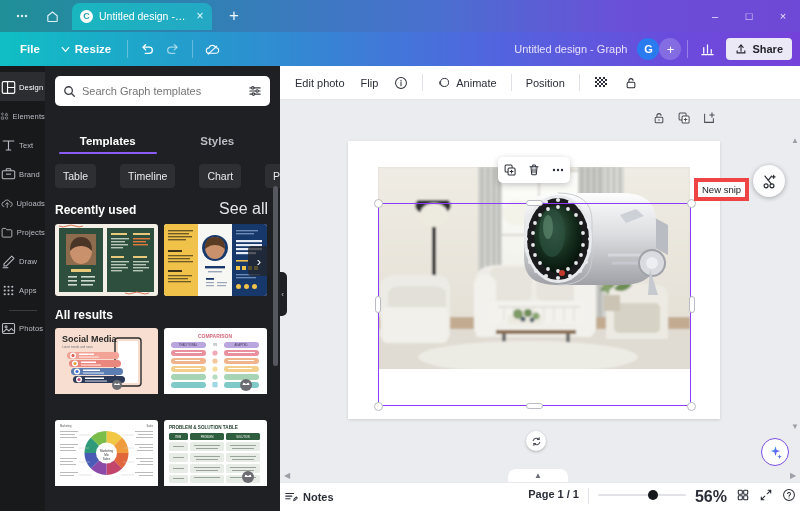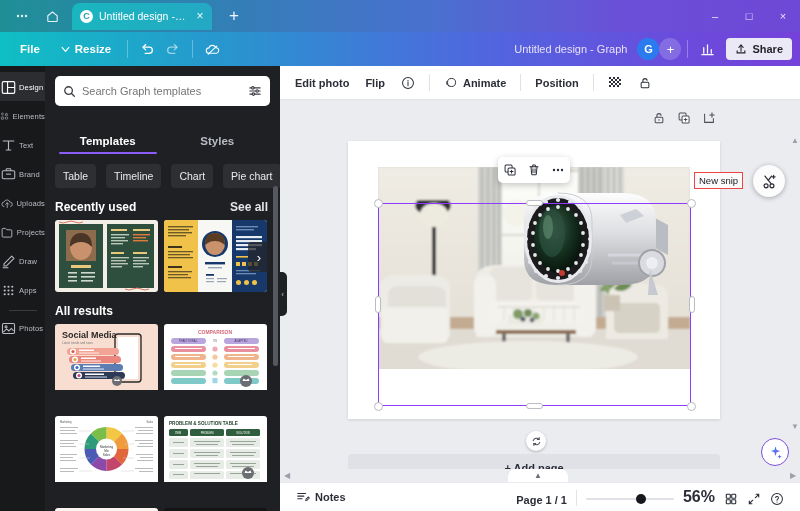--- a/index.html
+++ b/index.html
@@ -119,32 +119,32 @@
   .tabs-row { display: flex; margin: 10px 0 0; padding: 0 8px; }
   .ptab {
     flex: 1; text-align: center; padding: 7px 0 7px; font-size: 11.5px;
     color: #b9bcc4; font-weight: bold; position: relative;
   }
   .ptab.active { color: #fff; }
   .ptab.active::after {
     content: ""; position: absolute; left: 6px; right: 6px; bottom: 0; height: 2px;
     background: #8b5cf6; border-radius: 2px;
   }
-  .chips { display: flex; gap: 10px; padding: 10px 0 0 10px; align-items: flex-start; overflow: hidden; }
+  .chips { display: flex; gap: 24px; padding: 10px 0 0 10px; align-items: flex-start; overflow: hidden; }
   .chip {
     background: #2d2f33; color: #e8eaee; font-size: 10.5px; border-radius: 4px;
     padding: 6px 8px; white-space: nowrap;
   }
   .chip-next { color: #cfd2d8; font-size: 13px; padding: 0 2px; }
   .sect-head {
     display: flex; justify-content: space-between; align-items: baseline;
     padding: 12px 12px 6px 10px;
   }
   .sect-title { color: #fff; font-size: 12px; font-weight: bold; }
-  .sect-link { color: #e3e5e9; font-size: 12px; font-weight: bold; }
+  .sect-link { color: #e3e5e9; font-size: 16px; font-weight: normal; }
   .recent-row { display: flex; gap: 6px; padding: 0 0 0 10px; position: relative; }
   .thumb { border-radius: 3px; overflow: hidden; position: relative; }
   .recent-thumb { width: 103px; height: 72px; }
   .carousel-arrow {
     position: absolute; right: 10px; top: 22px; width: 22px; height: 30px;
     background: rgba(35,36,40,.75); border-radius: 4px; color: #fff;
     display: flex; align-items: center; justify-content: center; font-size: 13px;
   }
   .grid { display: flex; flex-wrap: wrap; gap: 6px; padding: 0 10px; }
   .grid-thumb { width: 103px; height: 86px; }
@@ -160,21 +160,20 @@
 
   
   .editor {
     position: absolute; left: 280px; top: 66px; width: 520px; height: 445px;
     background: #ebecf0;
   }
   .ctx-toolbar {
     position: absolute; left: 0; top: 0; width: 520px; height: 34px;
     background: #fff; display: flex; align-items: center; padding-left: 8px; gap: 2px;
     border-bottom: 1px solid #e4e5e9;
-    font-weight: bold;
   }
   .ctx-item {
     font-size: 11px; color: #2b2e38; padding: 5px 7px; border-radius: 4px;
     display: flex; align-items: center; gap: 5px; white-space: nowrap;
   }
   .ctx-sep { width: 1px; height: 17px; background: #dfe1e6; margin: 0 5px; }
   .canvas-area { position: absolute; left: 0; top: 34px; width: 520px; height: 376px; }
   .page-actions {
     position: absolute; right: 84px; top: 11px; display: flex; gap: 11px; color: #4a4d56;
   }
@@ -220,27 +219,27 @@
   }
   .hscroll-arrow { color: #9c9fa8; font-size: 8px; width: 14px; text-align: center; }
   .hscroll-track { flex: 1; height: 4px; }
   .notes-tab {
     position: absolute; left: 228px; bottom: 29px; width: 60px; height: 13px;
     background: #fff; border-radius: 8px 8px 0 0; color: #6b6e78;
     display: flex; align-items: center; justify-content: center; font-size: 8px;
   }
   .statusbar {
     position: absolute; left: 0; bottom: 0; width: 520px; height: 29px;
-    background: #fff; display: flex; align-items: center; padding: 0 16px;
+    background: #fff; display: flex; align-items: center; padding: 0 4px;
     border-top: 1px solid #e9eaee;
   }
   .notes-btn {
     display: flex; align-items: center; gap: 5px; font-size: 11px; color: #2b2e38; font-weight: bold;
   }
-  .status-right { margin-left: auto; display: flex; align-items: flex-end; gap: 9px; }
+  .status-right { margin-left: auto; display: flex; align-items: flex-start; gap: 9px; }
   .page-count { font-size: 11px; color: #2b2e38; font-weight: bold; }
   .vline { width: 1px; height: 16px; background: #e1e3e8; }
   .zoom-slider { width: 88px; height: 14px; position: relative; display: flex; align-items: center; }
   .zoom-track { width: 100%; height: 2.5px; background: #e0e2e7; border-radius: 2px; }
   .zoom-knob {
     position: absolute; left: 50px; width: 10px; height: 10px; border-radius: 50%; background: #16181d;
   }
   .zoom-val { font-size: 16px; color: #2b2e38; font-weight: bold; }
   .magic-btn {
     position: absolute; right: 11px; bottom: 45px; width: 28px; height: 28px;
@@ -254,22 +253,22 @@
   .vscroll-up { top: 36px; }
   .vscroll-down { bottom: 45px; }
 
   
   .snip-btn {
     position: absolute; left: 753px; top: 165px; width: 32px; height: 32px;
     border-radius: 50%; background: #fcfcfd; box-shadow: 0 1px 5px rgba(0,0,0,.3);
     display: flex; align-items: center; justify-content: center; color: #2a2c33; z-index: 40;
   }
   .snip-tip {
-    position: absolute; left: 694px; top: 172px; background: #fbfbfb;
-    border: 1px solid #ef4444; color: #1b1c20; font-size: 9.5px;
+    position: absolute; left: 694px; top: 178px; background: #fbfbfb;
+    border: 4px solid #ef4444; color: #1b1c20; font-size: 9.5px;
     padding: 2px 4px; z-index: 41; white-space: nowrap;
   }
   .ico { display: block; }
 </style>
 </head>
 <body>
 
 <div id="app">
 
   <div class="titlebar">
@@ -1045,21 +1044,20 @@
         </span>
         <span>
           <svg class="ico" width="14" height="14" viewBox="0 0 16 16" fill="#2b2e38">
               <circle cx="3.4" cy="8" r="1.35"></circle>
               <circle cx="8" cy="8" r="1.35"></circle>
               <circle cx="12.6" cy="8" r="1.35"></circle>
             </svg>
         </span>
       </div>
 
-      <div class="add-page-btn">+ Add page</div>
 
       <div class="vscroll-up">▲</div>
       <div class="vscroll-down">▼</div>
     </div>
 
     <div class="hscroll">
       <span class="hscroll-arrow">◀</span>
       <span class="hscroll-track"></span>
       <span class="hscroll-arrow">▶</span>
     </div>

